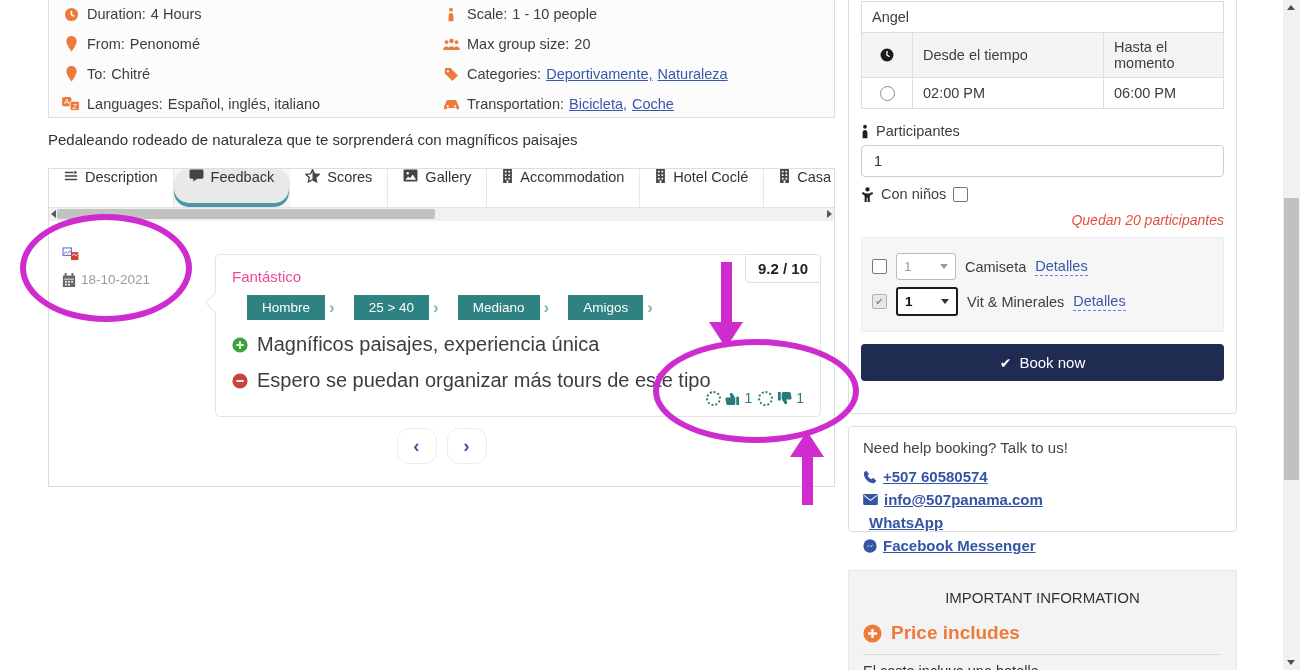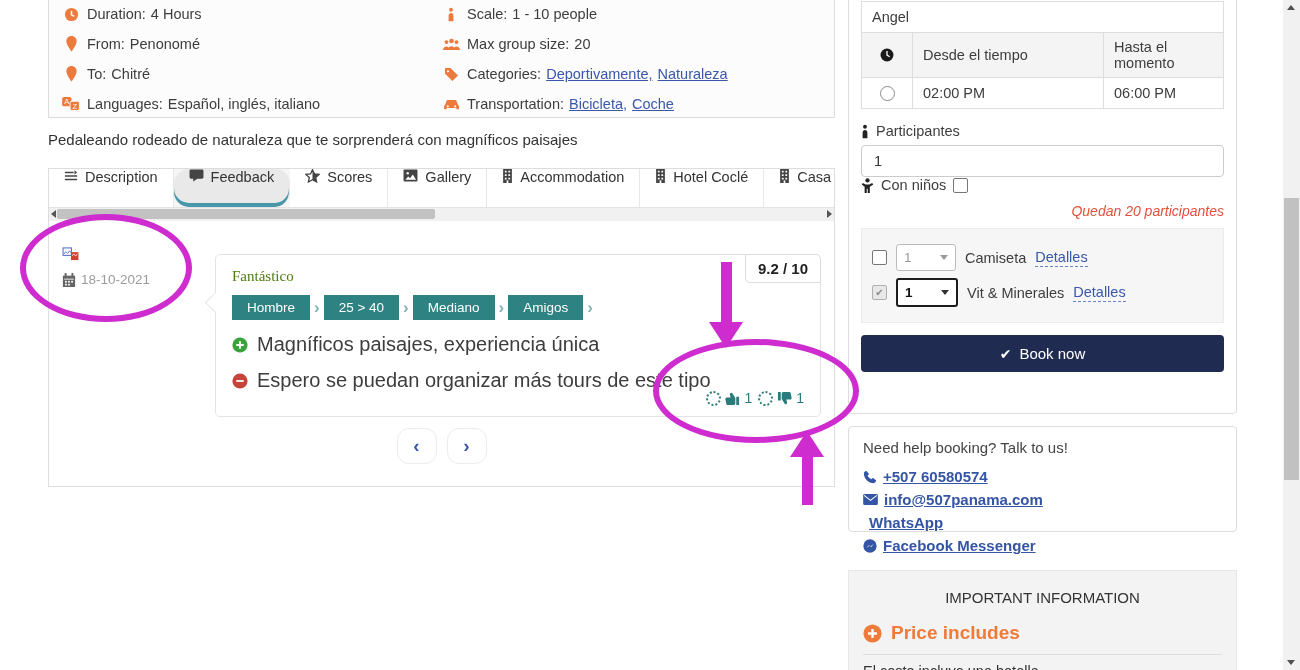--- a/index.html
+++ b/index.html
@@ -35,25 +35,25 @@
   .hs-arrow.right{right:2px;border-top:4px solid transparent;border-bottom:4px solid transparent;border-left:5px solid #555;}
 
   .tab-content{position:relative;height:266px;}
   .meta{position:absolute;left:13px;top:26px;}
   .date-row{display:flex;align-items:center;gap:5px;color:#9b9b9b;font-size:13.5px;margin-top:11px;}
 
   .review-card{position:absolute;left:166px;top:33px;width:606px;height:163px;
     border:1px solid #e3e3e3;border-radius:5px;background:#fff;padding:13px 16px;box-sizing:border-box;}
   .beak{position:absolute;left:-8px;top:40px;width:14px;height:14px;background:#fff;
     border-left:1px solid #e3e3e3;border-bottom:1px solid #e3e3e3;transform:rotate(45deg);}
-  .review-title{font-size:15px;color:#4d7c0f;font-family:Liberation Serif, serif;}
+  .review-title{font-size:15px;color:#ec4899;}
   .score-box{position:absolute;top:-1px;right:-1px;border:1px solid #ddd;border-radius:0 5px 0 5px;
     padding:5px 12px;font-weight:bold;font-size:15px;color:#222;background:#fff;}
   .tag-row{display:flex;align-items:center;margin-top:10px;}
-  .tag{background:#2e8282;color:#fff;font-size:13.5px;padding:5px 15px;}
+  .tag{background:#2e8282;color:#fff;font-size:13.5px;padding:5px 15px;margin-left:15px;}
   .tag-sep{color:#7fb5b5;font-size:17px;margin:0 4px;font-weight:bold;line-height:1;}
   .tag-sep::after{content:"\203A";}
   .fb-line{display:flex;align-items:center;gap:9px;margin-top:13px;font-size:20px;color:#3d3d3d;}
   .votes{position:absolute;right:16px;bottom:10px;display:flex;align-items:center;gap:6px;
     color:#2a7b7b;font-size:14px;}
   .spinner{width:11px;height:11px;border:2px dotted #2a7b7b;border-radius:50%;}
   .vote-group{display:flex;align-items:center;gap:4px;cursor:pointer;}
 
   .pager{position:absolute;left:0;right:0;top:207px;display:flex;justify-content:center;gap:10px;}
   .pager-btn{width:38px;height:34px;border:1px solid #ececec;border-radius:12px;background:#fff;
@@ -64,21 +64,21 @@
     border-radius:4px;background:#fff;box-sizing:border-box;padding:10px 12px;}
   .btable{width:100%;border-collapse:collapse;font-size:14.5px;color:#3d3d3d;}
   .btable td{border:1px solid #ddd;padding:6px 10px;height:18px;}
   .btable tr.header td{background:#f4f4f4;}
   .btable td.c0{width:30px;text-align:center;}
   .btable td.c1{width:170px;}
   .radio{display:inline-block;width:13px;height:13px;border:1px solid #8a8a8a;border-radius:50%;background:#fff;vertical-align:middle;cursor:pointer;}
   .plabel{margin-top:14px;display:flex;gap:7px;align-items:center;font-size:14.5px;}
   .pinput{margin-top:6px;width:100%;height:32px;border:1px solid #ccc;border-radius:4px;
     font-size:14.5px;padding:0 12px;box-sizing:border-box;color:#333;font-family:inherit;}
-  .children-row{display:flex;align-items:center;gap:7px;font-size:14.5px;}
+  .children-row{margin-top:9px;display:flex;align-items:center;gap:7px;font-size:14.5px;}
   .checkbox{width:13px;height:13px;border:1px solid #767676;border-radius:2px;background:#fff;cursor:pointer;}
   .checkbox.checked-disabled{background:#e8e8e8;border-color:#b0b0b0;display:flex;align-items:center;
     justify-content:center;color:#8a8a8a;font-size:10px;cursor:default;}
   .checkbox.checked-disabled::after{content:"\2714";}
   .remaining{margin-top:10px;text-align:right;color:#e2503c;font-style:italic;font-size:14px;}
   .extras{margin-top:9px;background:#f6f6f6;border:1px solid #ececec;padding:8px 10px;}
   .extra-row{display:flex;align-items:center;gap:9px;margin:7px 0;font-size:14.5px;}
   .select{display:flex;align-items:center;justify-content:space-between;width:44px;height:25px;
     border:1px solid #aaa;border-radius:3px;padding:0 7px;background:#fff;font-size:13.5px;cursor:pointer;box-sizing:content-box;}
   .select .caret{width:0;height:0;border-left:4px solid transparent;border-right:4px solid transparent;border-top:5px solid #333;}

